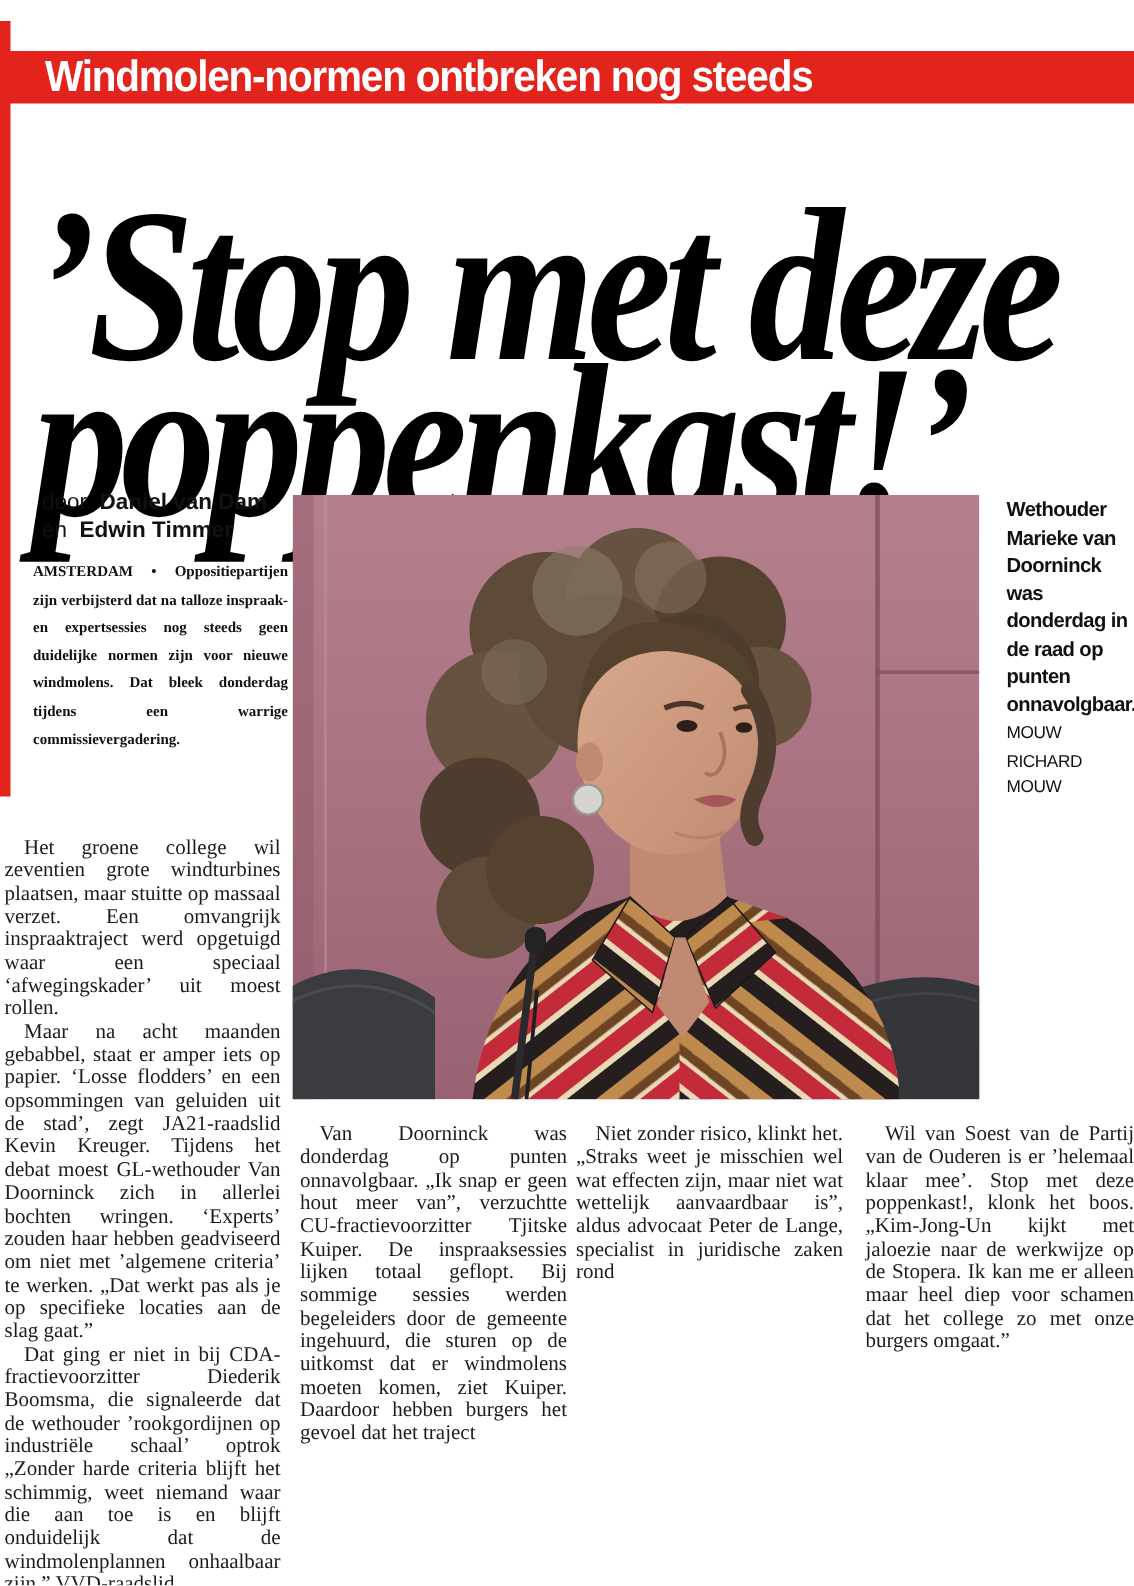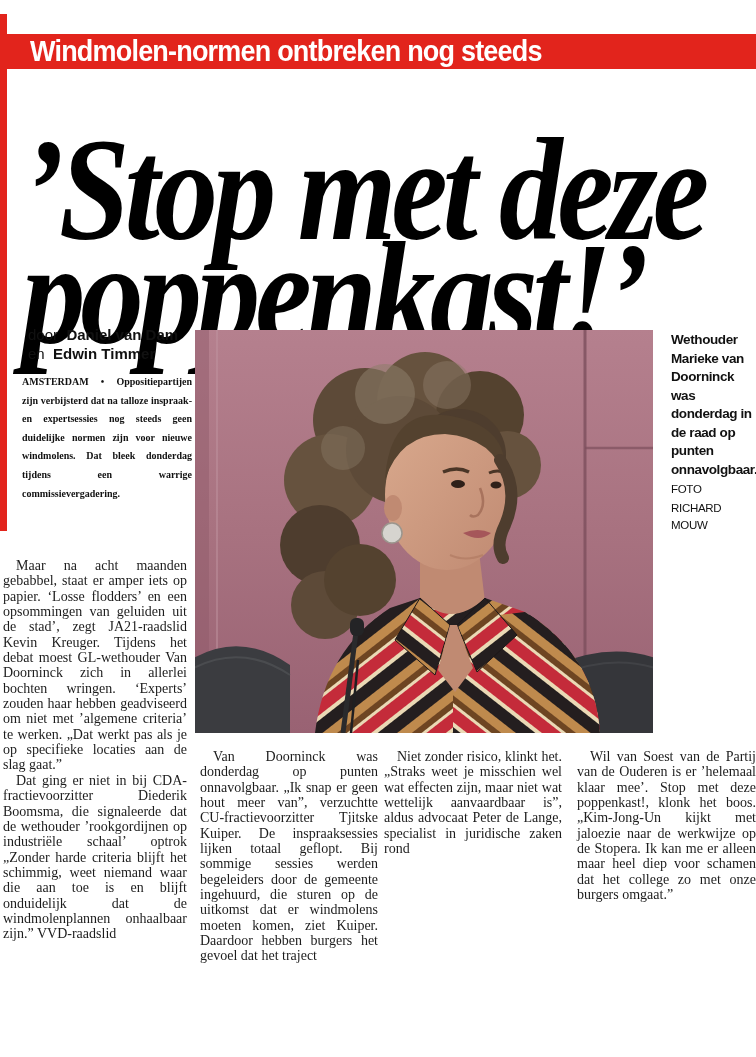--- a/index.html
+++ b/index.html
@@ -199,25 +199,26 @@
       <g>
         <line x1="148" y1="403" x2="161" y2="302" stroke="#2a2a2c" stroke-width="5"></line>
         <line x1="156" y1="403" x2="163" y2="330" stroke="#1f1f21" stroke-width="2.5"></line>
         <rect x="155" y="288" width="14" height="18" rx="6" fill="#242426"></rect>
       </g>
     </svg>
   </div>
 
   <div class="caption">
     <div class="cap-bold">Wethouder Marieke van Doorninck was donderdag in de raad op punten onnavolgbaar.</div>
-    <div class="cap-credit">FOTO</div>
+    <div class="cap-credit">MOUW</div>
     <div class="cap-credit">RICHARD MOUW</div>
   </div>
 
   <div class="body-col col-1">
+      <p class="para indent">Het groene college wil zeventien grote windturbines plaatsen, maar stuitte op massaal verzet. Een omvangrijk inspraaktraject werd opgetuigd waar een speciaal ‘afwegingskader’ uit moest rollen.</p>
       <p class="para indent">Maar na acht maanden gebabbel, staat er amper iets op papier. ‘Losse flodders’ en een opsommingen van geluiden uit de stad’, zegt JA21-raadslid Kevin Kreuger. Tijdens het debat moest GL-wethouder Van Doorninck zich in allerlei bochten wringen. ‘Experts’ zouden haar hebben geadviseerd om niet met ’algemene criteria’ te werken. „Dat werkt pas als je op specifieke locaties aan de slag gaat.”</p>
       <p class="para indent">Dat ging er niet in bij CDA-fractievoorzitter Diederik Boomsma, die signaleerde dat de wethouder ’rookgordijnen op industriële schaal’ optrok „Zonder harde criteria blijft het schimmig, weet niemand waar die aan toe is en blijft onduidelijk dat de windmolenplannen onhaalbaar zijn.” VVD-raadslid</p>
     </div>
   <div class="body-col col-2">
       <p class="para indent">Van Doorninck was donderdag op punten onnavolgbaar. „Ik snap er geen hout meer van”, verzuchtte CU-fractievoorzitter Tjitske Kuiper. De inspraaksessies lijken totaal geflopt. Bij sommige sessies werden begeleiders door de gemeente ingehuurd, die sturen op de uitkomst dat er windmolens moeten komen, ziet Kuiper. Daardoor hebben burgers het gevoel dat het traject</p>
     </div>
   <div class="body-col col-3">
       <p class="para indent">Niet zonder risico, klinkt het. „Straks weet je misschien wel wat effecten zijn, maar niet wat wettelijk aanvaardbaar is”, aldus advocaat Peter de Lange, specialist in juridische zaken rond</p>
     </div>
   <div class="body-col col-4">

